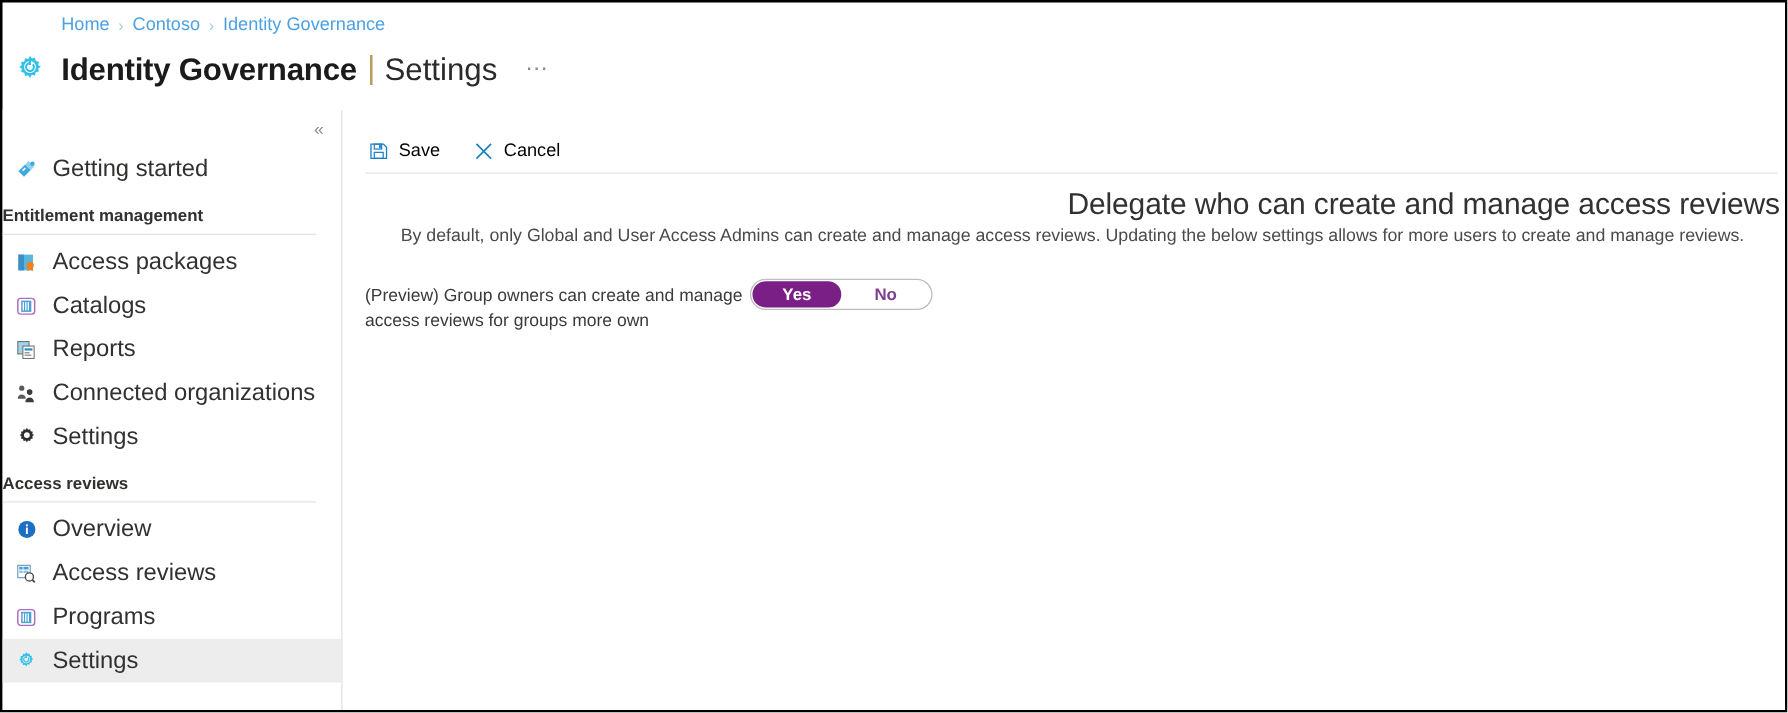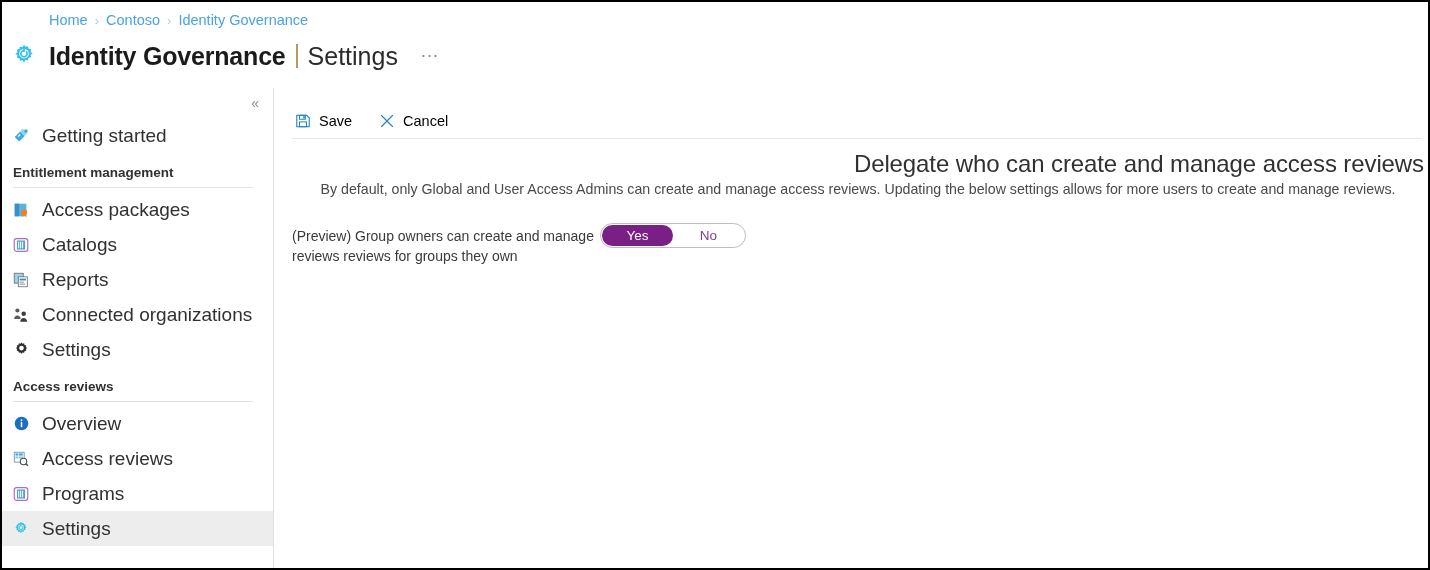--- a/index.html
+++ b/index.html
@@ -131,21 +131,21 @@
     height: 20px;
     margin-right: 10px;
     display: flex;
     align-items: center;
     justify-content: center;
   }
   .nav-label { white-space: nowrap; }
 
   .nav-section {
     margin-top: 12px;
-    padding-left: 11px;
+    padding-left: 0;
     padding-right: 20px;
   }
   .nav-section-title {
     font-size: 13.5px;
     font-weight: bold;
     color: #323130;
     padding-bottom: 7px;
   }
   .nav-section-rule {
     height: 1px;
@@ -241,20 +241,21 @@
   .choice-opt {
     flex: 1;
     height: 100%;
     display: flex;
     align-items: center;
     justify-content: center;
     font-size: 13.5px;
     border-radius: 13px;
     color: #7d3f8f;
     user-select: none;
+    font-weight: bold;
   }
   .choice-opt.active {
     background: #7a1f86;
     color: #ffffff;
   }
 
   svg { display: block; }
 </style>
 </head>
 <body>
@@ -449,21 +450,21 @@
   </div>
   <div class="cmd-sep"></div>
 
   <div class="content">
     <div class="content-heading">Delegate who can create and manage access reviews</div>
     <div class="content-desc">By default, only Global and User Access Admins can create and manage access reviews. Updating the below settings allows for more users to create and manage reviews.</div>
 
     <div class="setting-row">
       <div class="setting-label">
         <div>(Preview) Group owners can create and manage</div>
-        <div>reviews reviews for groups they own</div>
+        <div>access reviews for groups more own</div>
       </div>
       <div class="choice-toggle">
         <div class="choice-opt active">Yes</div>
         <div class="choice-opt">No</div>
       </div>
     </div>
   </div>
 
 </div>
 

